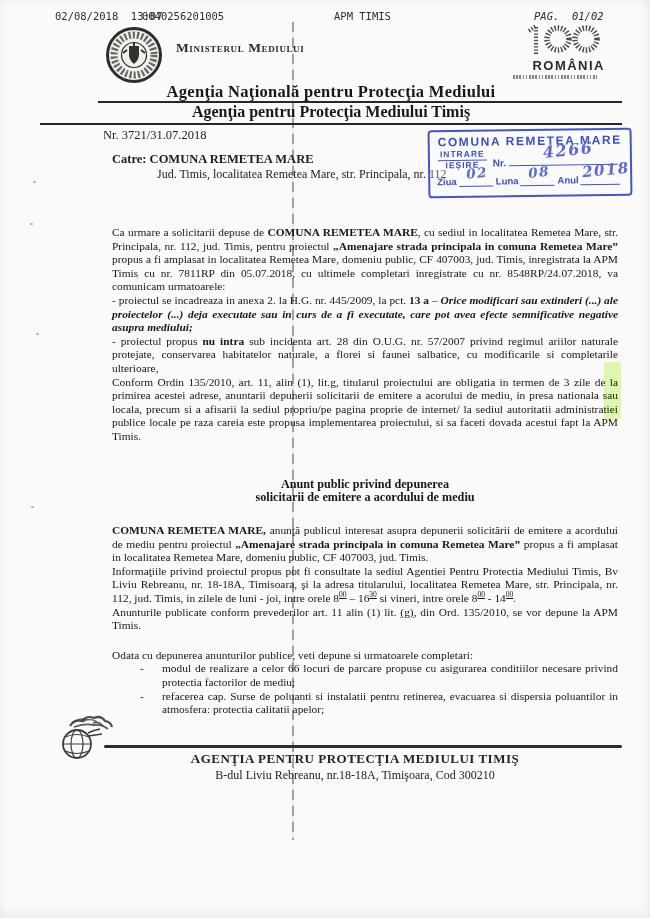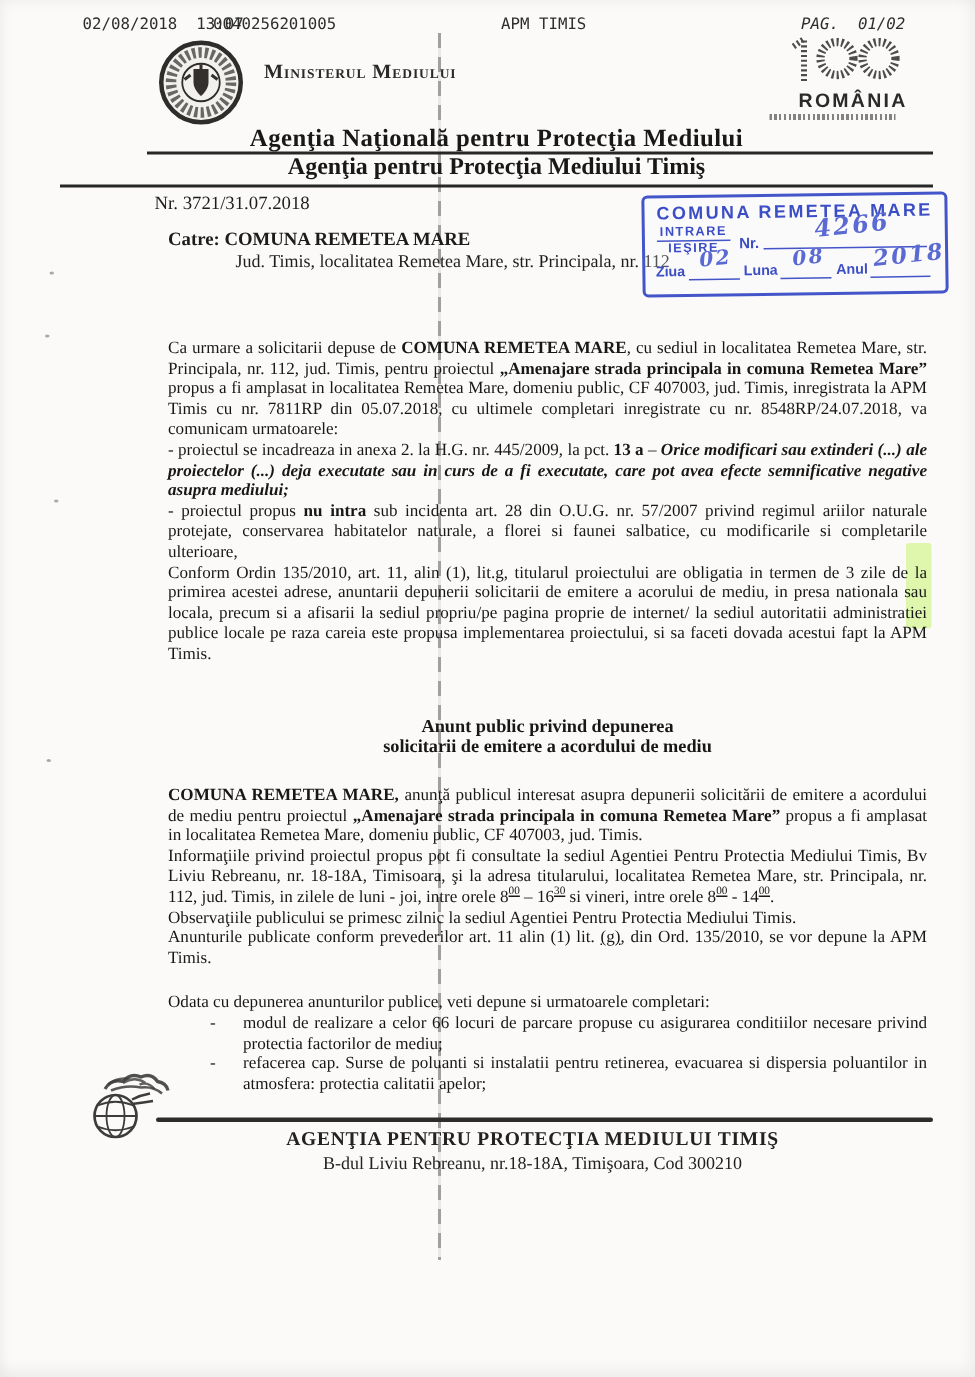--- a/index.html
+++ b/index.html
@@ -174,21 +174,20 @@
     <p><span>- proiectul propus </span><span class="b">nu intra</span><span> sub incidenta art. 28 din O.U.G. nr. 57/2007 privind regimul ariilor naturale protejate, conservarea habitatelor naturale, a florei si faunei salbatice, cu modificarile si completarile ulterioare,</span></p>
     <p>Conform Ordin 135/2010, art. 11, alin (1), lit.g, titularul proiectului are obligatia in termen de 3 zile de la primirea acestei adrese, anuntarii depunerii solicitarii de emitere a acorului de mediu, in presa nationala sau locala, precum si a afisarii la sediul propriu/pe pagina proprie de internet/ la sediul autoritatii administratiei publice locale pe raza careia este propusa implementarea proiectului, si sa faceti dovada acestui fapt la APM Timis.</p>
 
     <div class="h-center">
       <div>Anunt public privind depunerea</div>
       <div>solicitarii de emitere a acordului de mediu</div>
     </div>
 
     <p><span class="b">COMUNA REMETEA MARE,</span><span> anunţă publicul interesat asupra depunerii solicitării de emitere a acordului de mediu pentru proiectul </span><span class="b">„Amenajare strada principala in comuna Remetea Mare”</span><span> propus a fi amplasat in localitatea Remetea Mare, domeniu public, CF 407003,  jud. Timis.</span></p>
     <p><span>Informaţiile privind proiectul propus pot fi consultate la sediul Agentiei Pentru Protectia Mediului Timis, Bv Liviu Rebreanu, nr. 18-18A, Timisoara, şi la adresa titularului, localitatea Remetea Mare, str. Principala, nr. 112,  jud. Timis, in zilele de luni - joi, intre orele 8</span><span class="sup">00</span><span> – 16</span><span class="sup">30</span><span> si vineri, intre orele 8</span><span class="sup">00</span><span> - 14</span><span class="sup">00</span><span>.</span></p>
-    <p>Observaţiile publicului se primesc zilnic la sediul Agentiei Pentru Protectia Mediului Timis.</p>
     <p><span>Anunturile publicate conform prevederilor art. 11 alin (1) lit. </span><span class="u">(g)</span><span>, din Ord. 135/2010,  se vor depune la APM Timis.</span></p>
     <p class="p-gap">Odata cu depunerea anunturilor publice, veti depune si urmatoarele completari:</p>
     <p class="plist"><span class="dash">-</span><span>modul de realizare a celor 66 locuri de parcare propuse cu asigurarea conditiilor necesare privind protectia factorilor de mediu;</span></p>
     <p class="plist"><span class="dash">-</span><span>refacerea cap. Surse de poluanti si instalatii pentru retinerea, evacuarea si dispersia poluantilor in atmosfera: protectia calitatii apelor;</span></p>
   </div>
 
   <div class="globe">
     <svg width="58" height="48" viewBox="0 0 58 48">
       <g fill="none" stroke="#3c3c3c">
         <path d="M12 12 q4 -7 12 -5 q5 -6 12 -3 q7 -3 11 3 q6 1 7 6" stroke-width="2.2" opacity="0.9"></path>

